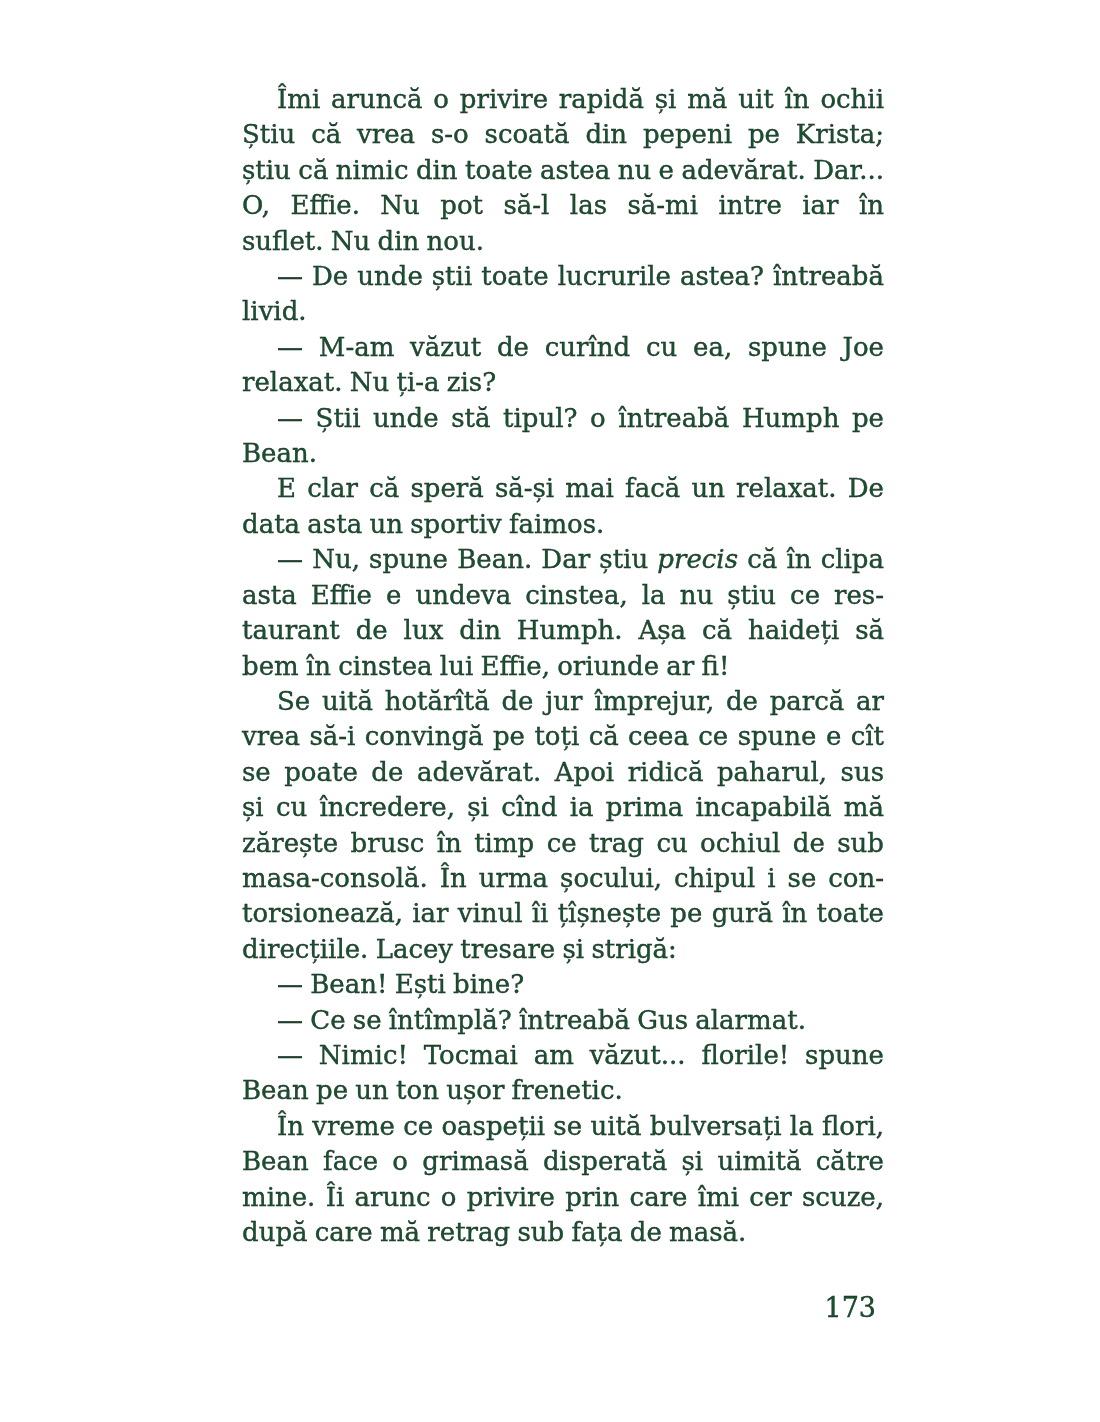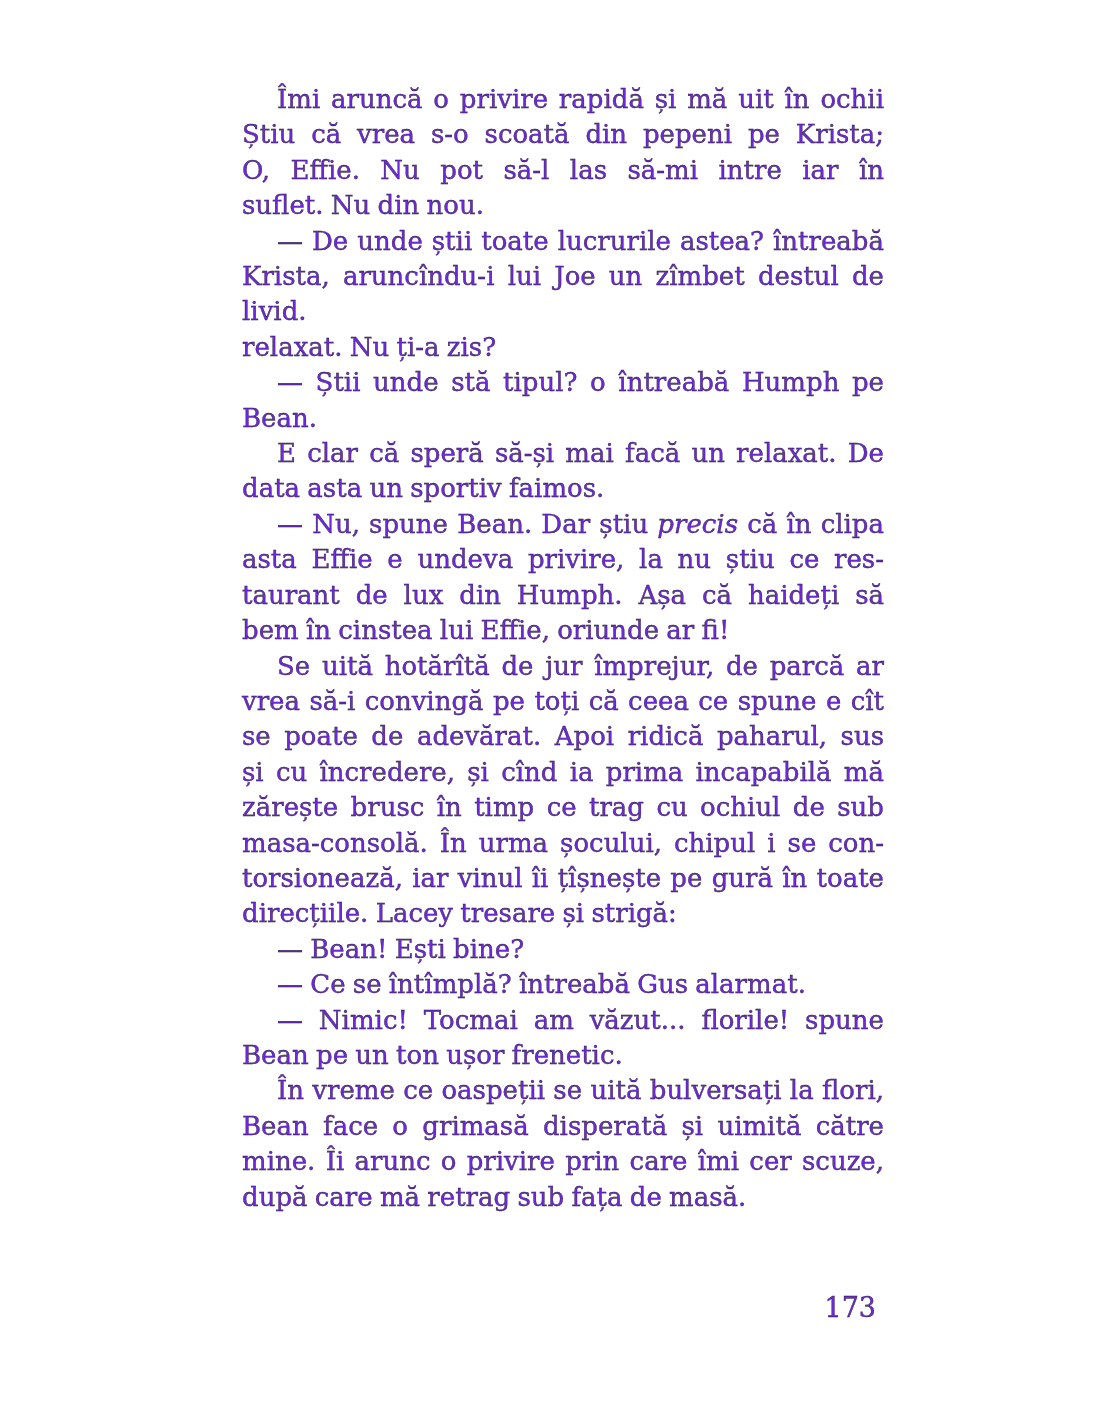--- a/index.html
+++ b/index.html
@@ -50,47 +50,48 @@
     top: 1292px;
     width: 634px;
     text-align: right;
     font-size: 27px;
     line-height: 32px;
   }
 </style>
 </head>
 <body>
 
-<div class="page" style="background: rgb(255, 255, 255); color: #6d28d9;">
+<div class="page" style="background: rgb(255, 255, 255); color: #14532d;">
   <div class="textblock" id="textblock">
       <div class="paragraph">
         <div class="line first">Îmi aruncă o privire rapidă și mă uit în ochii</div>
         <div class="line">Știu că vrea s-o scoată din pepeni pe Krista;</div>
+        <div class="line">știu că nimic din toate astea nu e adevărat. Dar...</div>
         <div class="line">O, Effie. Nu pot să-l las să-mi intre iar în</div>
         <div class="line last">suflet. Nu din nou.</div>
       </div>
       <div class="paragraph">
         <div class="line first">— De unde știi toate lucrurile astea? întreabă</div>
-        <div class="line">Krista, aruncîndu-i lui Joe un zîmbet destul de</div>
         <div class="line last">livid.</div>
       </div>
       <div class="paragraph">
+        <div class="line first">— M-am văzut de curînd cu ea, spune Joe</div>
         <div class="line last">relaxat. Nu ți-a zis?</div>
       </div>
       <div class="paragraph">
         <div class="line first">— Știi unde stă tipul? o întreabă Humph pe</div>
         <div class="line last">Bean.</div>
       </div>
       <div class="paragraph">
         <div class="line first">E clar că speră să-și mai facă un relaxat. De</div>
         <div class="line last">data asta un sportiv faimos.</div>
       </div>
       <div class="paragraph">
         <div class="line first">— Nu, spune Bean. Dar știu <em>precis</em> că în clipa</div>
-        <div class="line">asta Effie e undeva privire, la nu știu ce res-</div>
+        <div class="line">asta Effie e undeva cinstea, la nu știu ce res-</div>
         <div class="line">taurant de lux din Humph. Așa că haideți să</div>
         <div class="line last">bem în cinstea lui Effie, oriunde ar fi!</div>
       </div>
       <div class="paragraph">
         <div class="line first">Se uită hotărîtă de jur împrejur, de parcă ar</div>
         <div class="line">vrea să-i convingă pe toți că ceea ce spune e cît</div>
         <div class="line">se poate de adevărat. Apoi ridică paharul, sus</div>
         <div class="line">și cu încredere, și cînd ia prima incapabilă mă</div>
         <div class="line">zărește brusc în timp ce trag cu ochiul de sub</div>
         <div class="line">masa-consolă. În urma șocului, chipul i se con-</div>

